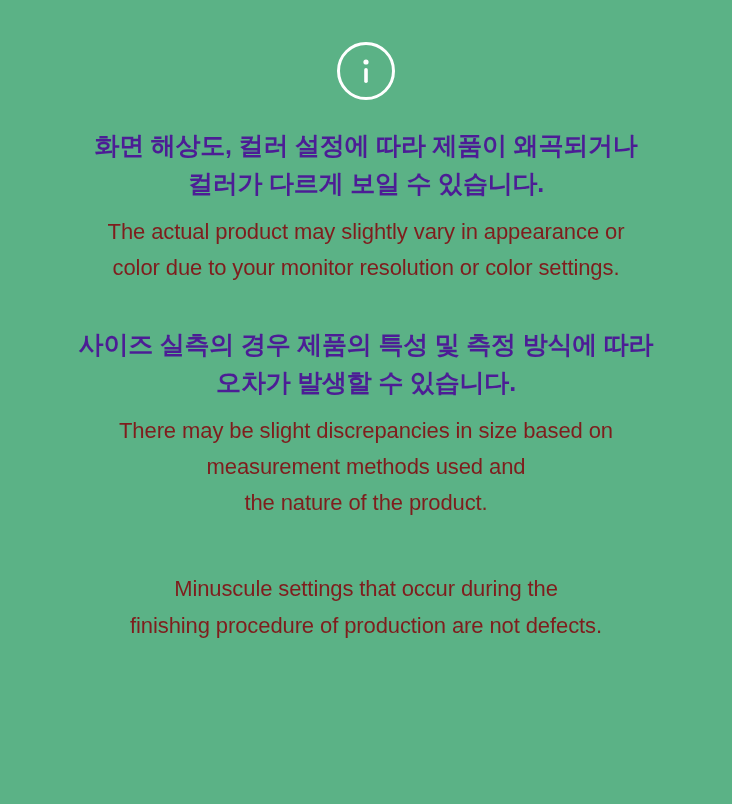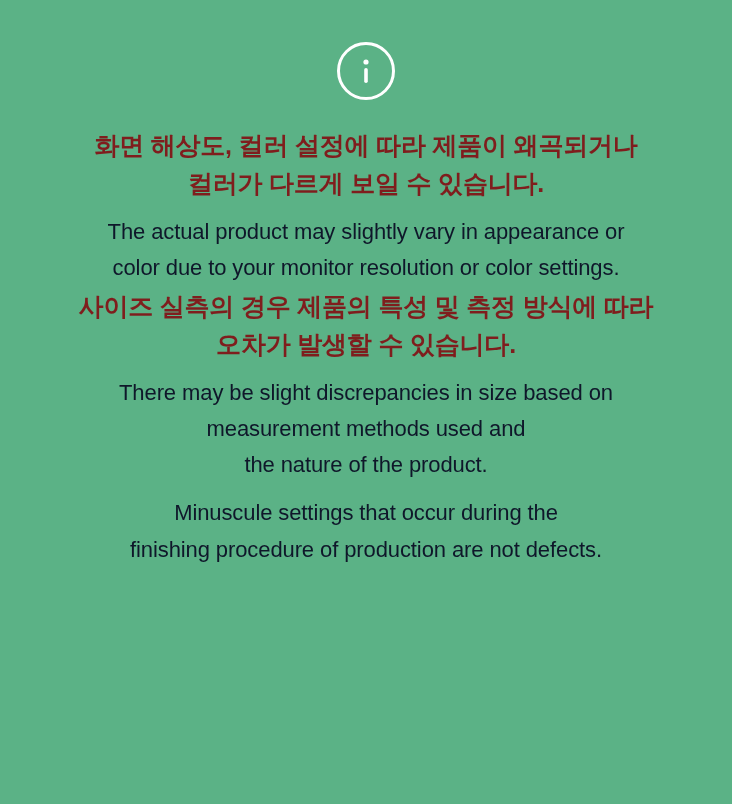--- a/index.html
+++ b/index.html
@@ -35,32 +35,33 @@
     flex: none;
   }
   .info-icon svg {
     display: block;
   }
   .block {
     width: 100%;
     text-align: center;
   }
   .block + .block {
+    margin-top: 38px;
   }
   .ko {
-    color: #7f1d1d;
+    color: #4c1d95;
     font-size: 25px;
     line-height: 1.52;
     font-weight: 700;
     letter-spacing: -0.2px;
     white-space: pre-line;
     margin: 0;
   }
   .en {
-    color: #0f172a;
+    color: #7f1d1d;
     font-size: 22px;
     line-height: 1.65;
     font-weight: 400;
     letter-spacing: -0.1px;
     white-space: pre-line;
     margin: 12px 0 0 0;
   }
 </style>
 </head>
 <body>

